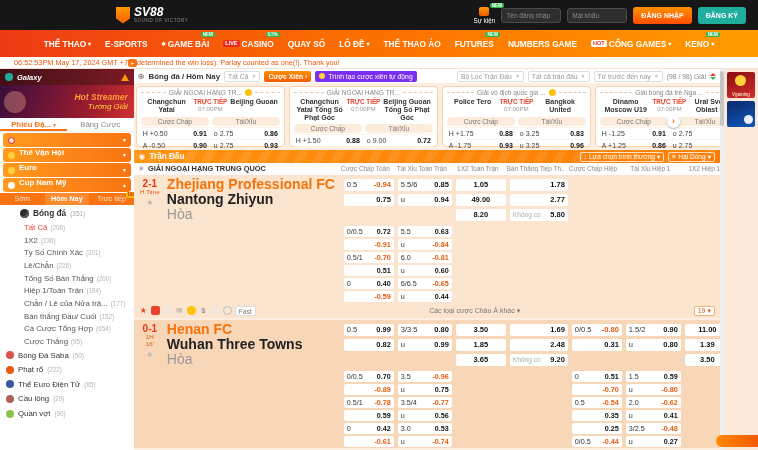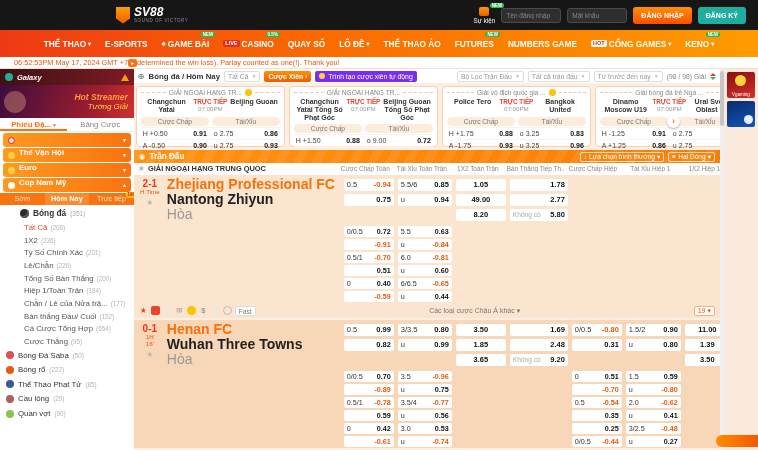--- a/index.html
+++ b/index.html
@@ -386,26 +386,26 @@
           </div>
         </div>
       <div id="sportlist">
           <div class="sp">
             <span class="dot" style="background: rgb(217, 83, 79);"></span>
             <span>Bóng Đá Saba</span>
             <span class="cnt">(50)</span>
           </div>
           <div class="sp">
             <span class="dot" style="background: rgb(232, 89, 12);"></span>
-            <span>Bóng rổ</span>
+            <span>Phạt rổ</span>
             <span class="cnt">(222)</span>
           </div>
           <div class="sp">
             <span class="dot" style="background: rgb(59, 89, 152);"></span>
-            <span>Thể Thao Phạt Tử</span>
+            <span>Thể Euro Điện Tử</span>
             <span class="cnt">(85)</span>
           </div>
           <div class="sp">
             <span class="dot" style="background: rgb(176, 96, 90);"></span>
             <span>Cầu lông</span>
             <span class="cnt">(29)</span>
           </div>
           <div class="sp">
             <span class="dot" style="background: rgb(139, 195, 74);"></span>
             <span>Quần vợt</span>

